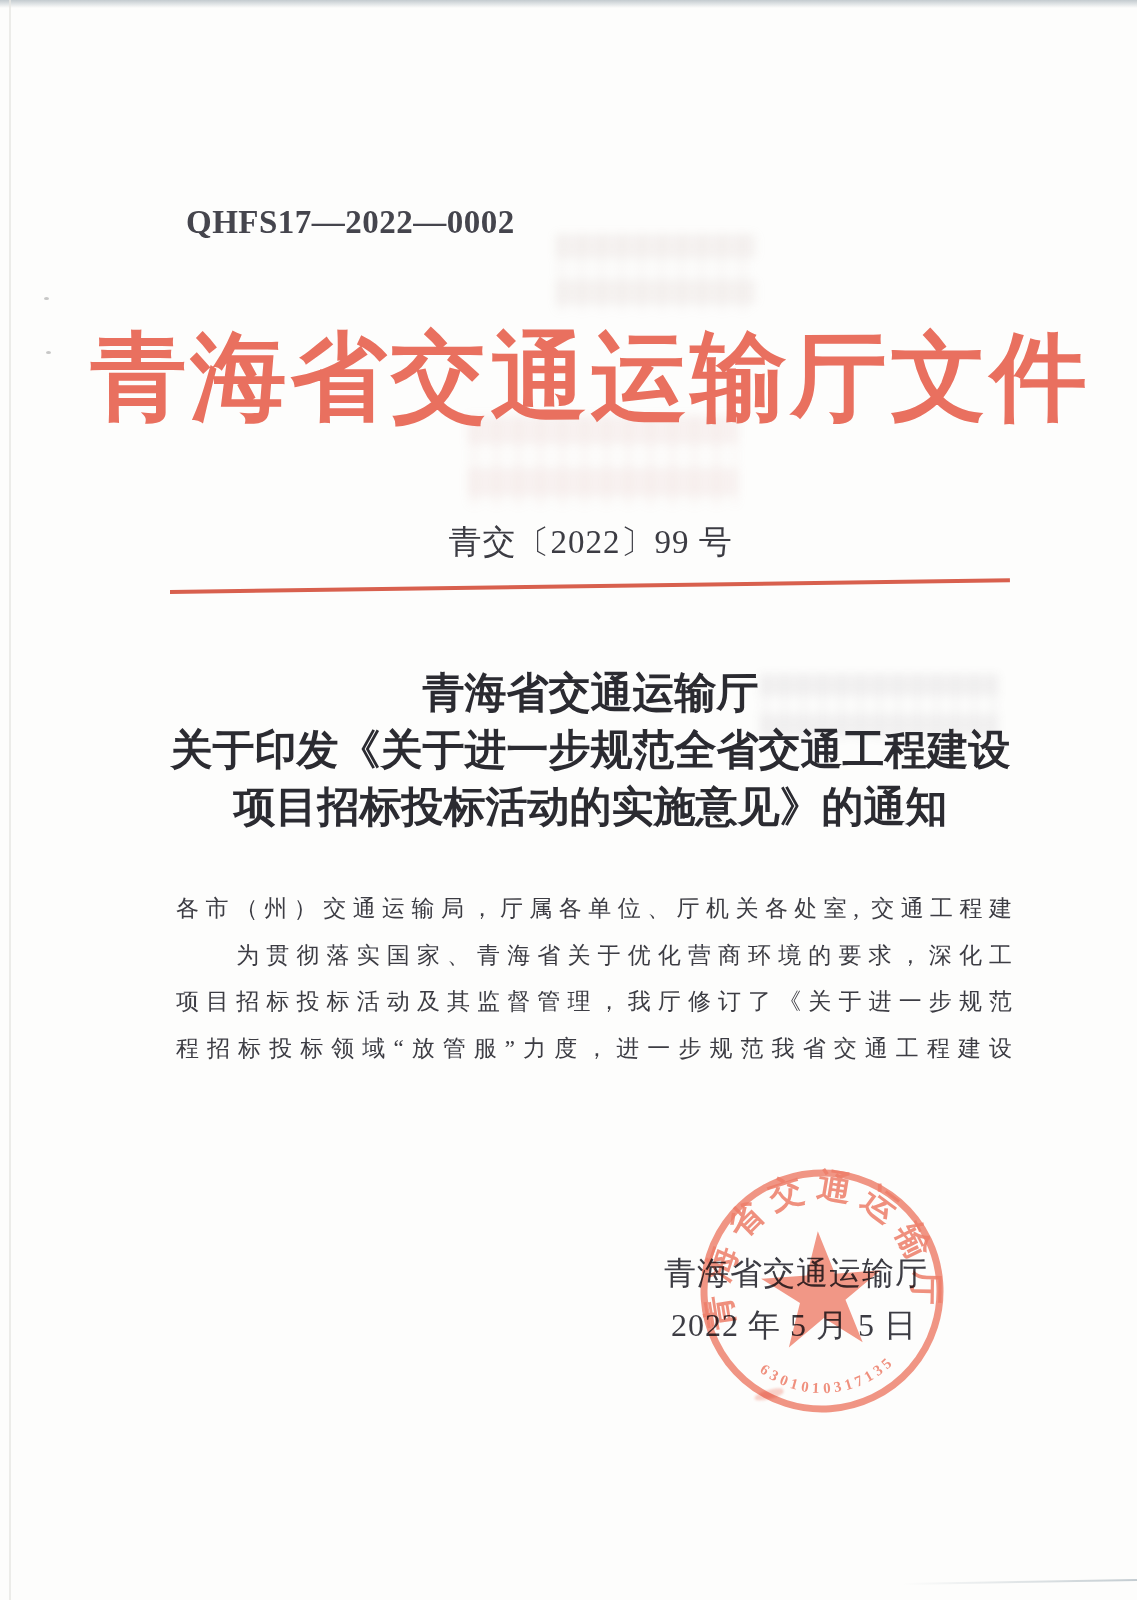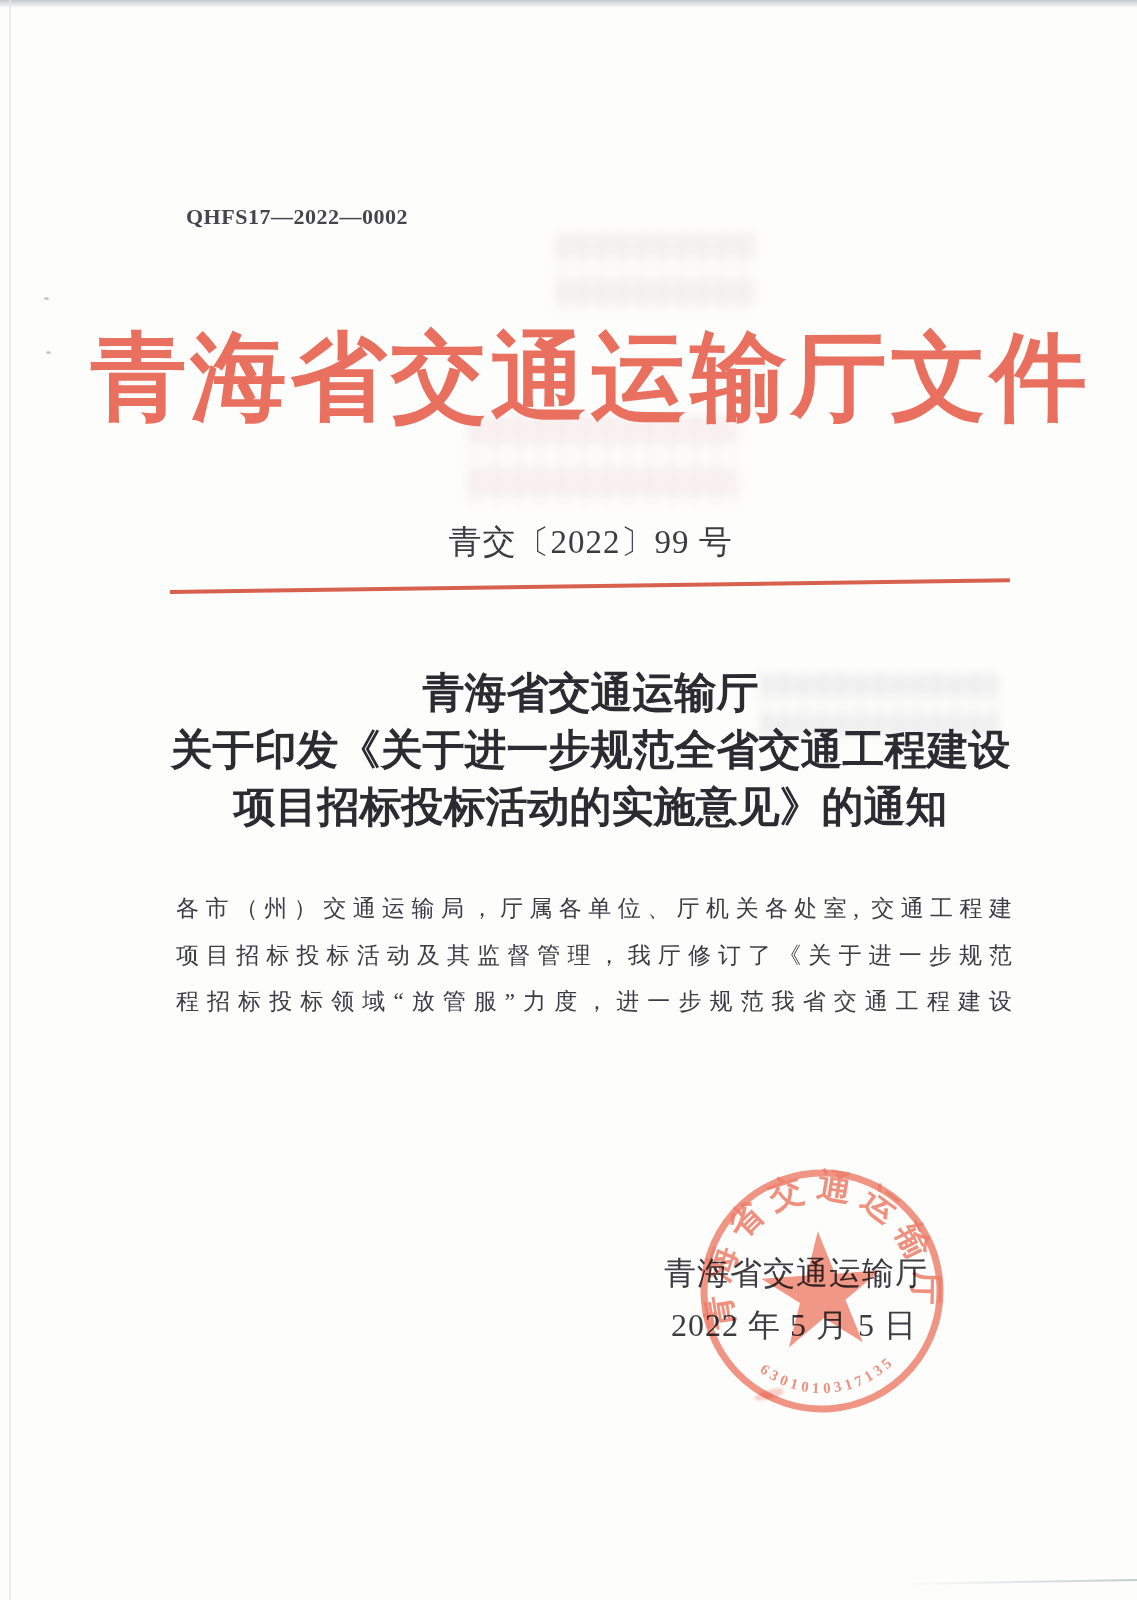--- a/index.html
+++ b/index.html
@@ -53,21 +53,21 @@
   }
   .smudge-3 {
     left: 760px; top: 674px; width: 238px; height: 64px; opacity: .45;
     background:
       repeating-linear-gradient(180deg, rgba(150,142,150,.22) 0 22px, rgba(0,0,0,0) 22px 40px),
       repeating-linear-gradient(90deg, rgba(150,142,150,.10) 0 11px, rgba(0,0,0,0) 11px 19px);
   }
   
   .doc-code {
     position: absolute; left: 186px; top: 204px;
-    font-size: 22px; font-weight: 700; letter-spacing: .5px;
+    font-size: 33px; font-weight: 700; letter-spacing: .5px;
     color: var(--code_gray);
   }
   .red-header {
     position: absolute; left: 22px; top: 314px; width: 1137px;
     text-align: center;
     font-size: 96px; font-weight: 700; letter-spacing: 4px;
     color: var(--header_red);
     white-space: nowrap;
   }
   .doc-number {
@@ -142,20 +142,21 @@
   <div class="red-rule"></div>
 
   <div class="notice-title">
     <div>青海省交通运输厅</div>
     <div>关于印发《关于进一步规范全省交通工程建设</div>
     <div>项目招标投标活动的实施意见》的通知</div>
   </div>
 
   <div class="body-text">
     <div class="line">各市（州）交通运输局，厅属各单位、厅机关各处室, 交通工程建</div>
+    <div class="line">　　为贯彻落实国家、青海省关于优化营商环境的要求，深化工</div>
     <div class="line">项目招标投标活动及其监督管理，我厅修订了《关于进一步规范</div>
     <div class="line">程招标投标领域“放管服”力度，进一步规范我省交通工程建设</div>
   </div>
 
   <div class="signoff-agency">青海省交通运输厅</div>
   <div class="signoff-date">2022 年 5 月 5 日</div>
 
   <svg class="seal" viewBox="0 0 300 300">
     <defs>
       <path id="ringTextPath" d="M 62.6,181.8 A 93,93 0 1 1 237.4,181.8"></path>

